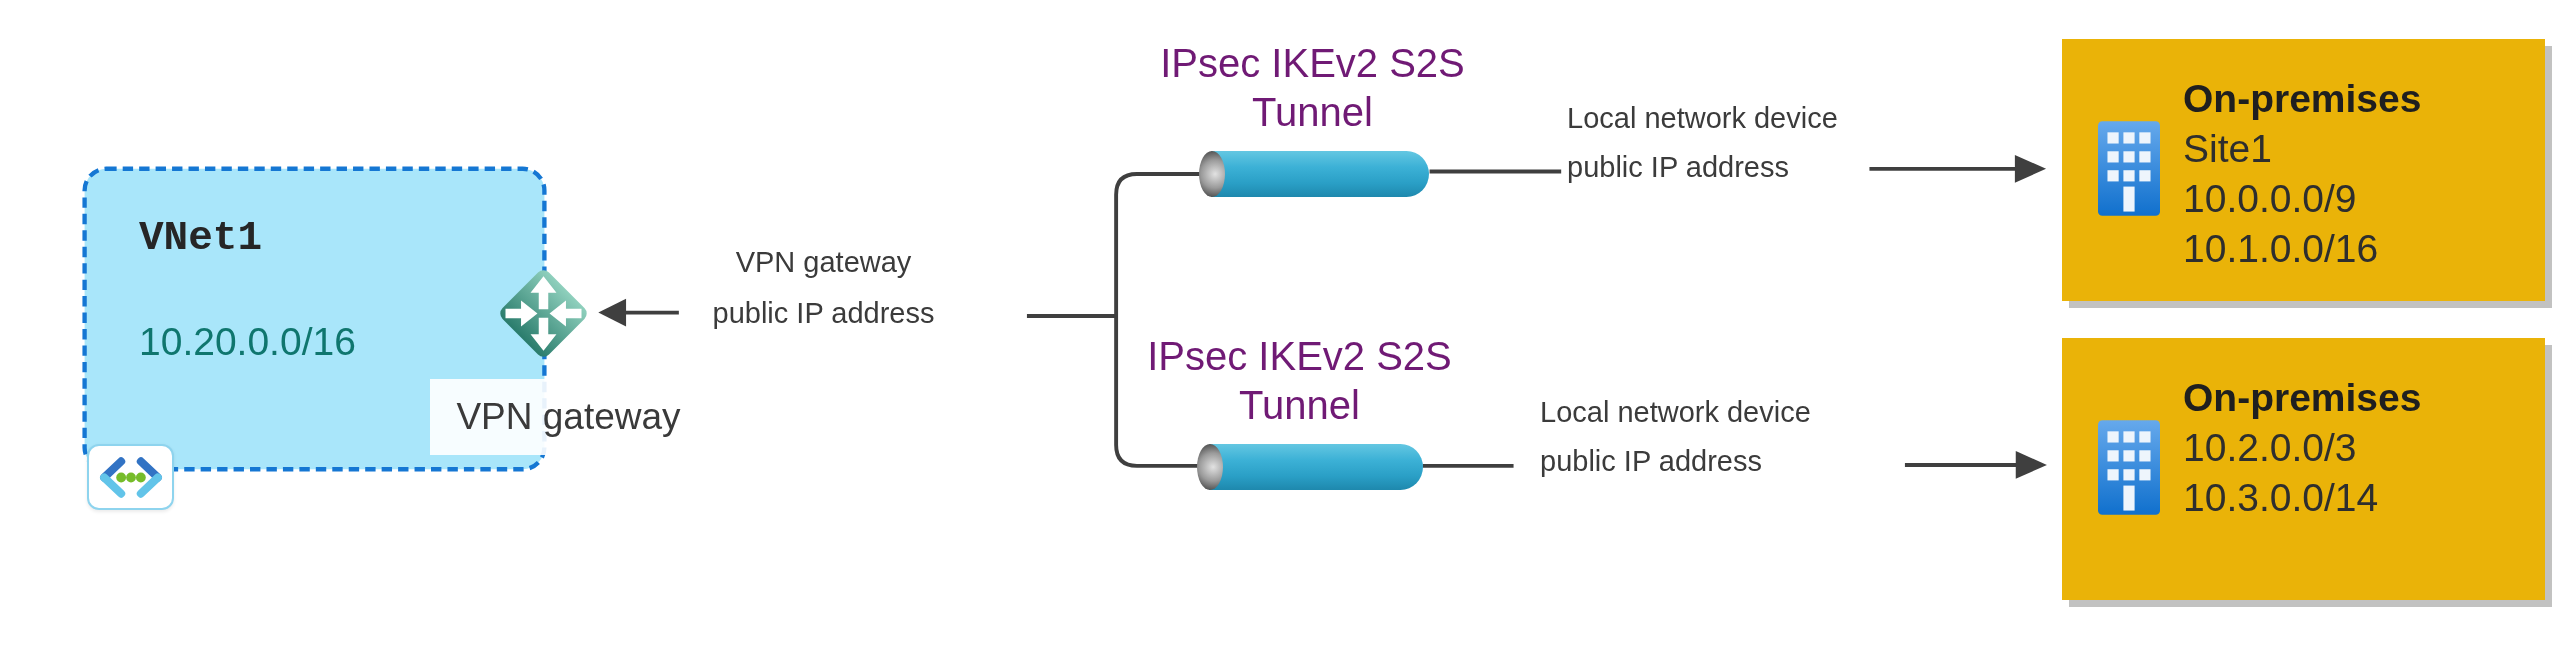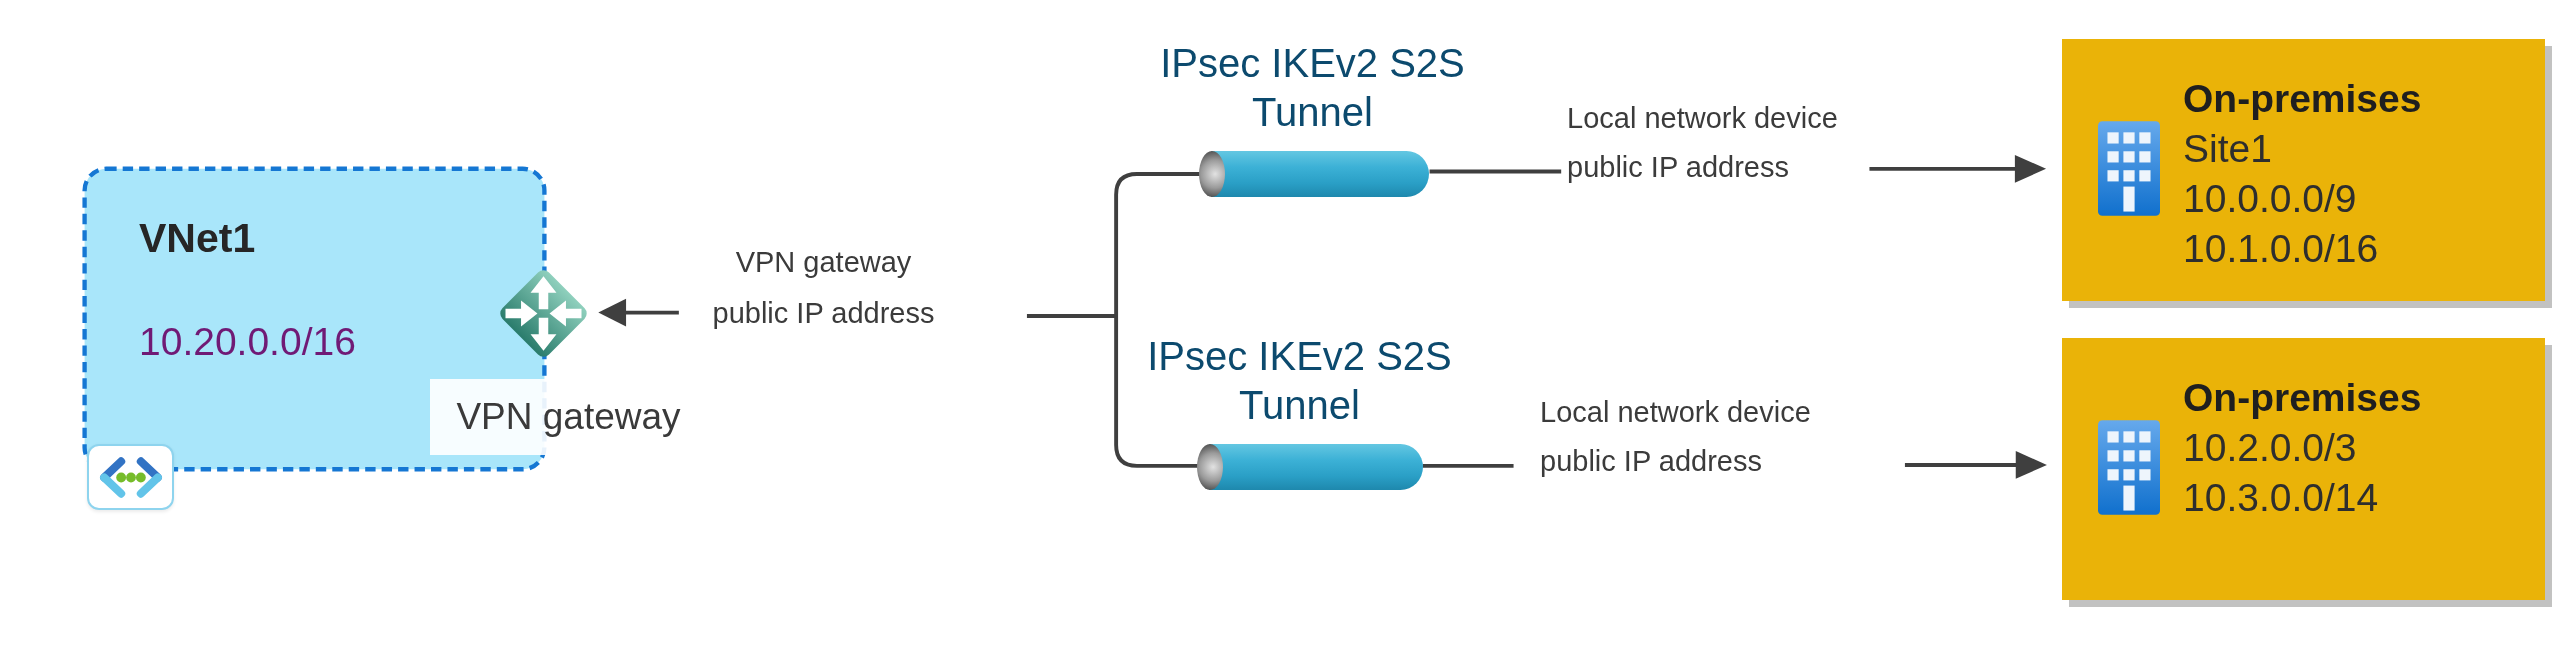--- a/index.html
+++ b/index.html
@@ -2,23 +2,23 @@
 <html style="font-size:14px"><head>
 <meta charset="utf-8">
 <title>VPN Gateway Multi-Site Diagram</title>
 <style>
   html,body{margin:0;padding:0;background:#ffffff;}
   body{font-family:"Liberation Sans", sans-serif;}
   .canvas{position:relative;width:2576px;height:652px;background:#ffffff;overflow:hidden;}
   .abs{position:absolute;}
   .annot{color:#3b3b3b;font-size:29px;line-height:51px;white-space:nowrap;}
   .annot.centered{text-align:center;}
-  .tunnel-label{color:#0c4a6e;font-size:40px;line-height:49px;text-align:center;white-space:nowrap;}
-  .vnet-title{color:#262626;font-size:41px;font-weight:700;white-space:nowrap;}
-  .vnet-ips{color:#701a75;font-size:39px;line-height:49px;white-space:nowrap;}
+  .tunnel-label{color:#701a75;font-size:40px;line-height:49px;text-align:center;white-space:nowrap;}
+  .vnet-title{color:#262626;font-size:41px;font-weight:700;white-space:nowrap;font-family:Liberation Mono, monospace;}
+  .vnet-ips{color:#0f766e;font-size:39px;line-height:49px;white-space:nowrap;}
   .gw-label{background:rgba(255,255,255,0.90);display:flex;align-items:center;justify-content:center;
             color:#3a3a3a;font-size:37px;white-space:nowrap;z-index:6;}
   .site-box{background:#eab308;box-shadow:7px 7px 0 0 #c2c2c1;z-index:1;}
   .site-text{position:absolute;left:121px;top:35px;font-size:39px;line-height:50px;color:#2e2e2e;white-space:nowrap;}
   .site-title{font-weight:700;color:#1f1f1f;}
   .cyl-body{background:linear-gradient(180deg,#64c7e2 0%,#3cb1d6 35%,#2a9fc6 70%,#1e88ad 100%);
             border-radius:0 22.5px 22.5px 0 / 0 50% 50% 0;z-index:6;}
   .cyl-cap{background:radial-gradient(circle at 62% 50%,#e2e2e2 0%,#9a9a9a 50%,#555555 82%,#3f3f3f 100%);
            border-radius:50%;z-index:6;}
   .vnet-icon-box{background:#ffffff;border:2.6px solid #8ed4ee;border-radius:12px;

